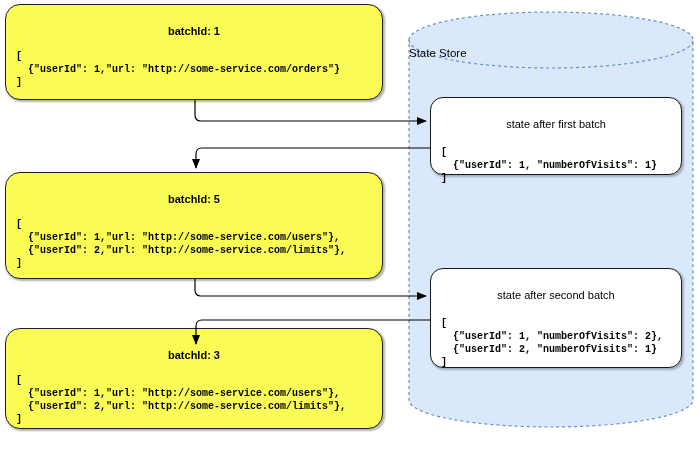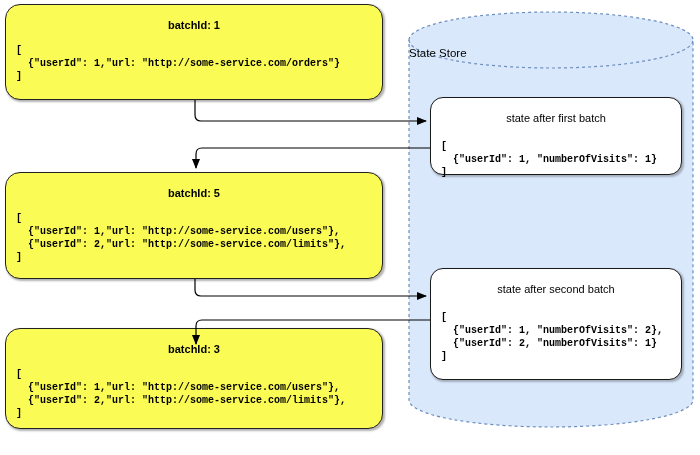--- a/index.html
+++ b/index.html
@@ -32,21 +32,21 @@
     border-radius:15px;
     box-shadow:1.5px 1.5px 2px rgba(0,0,0,0.30);
   }
   .state {
     background:var(--state-fill,#ffffff);
     border:1.4px solid var(--state-border,#1a1a1a);
     border-radius:13px;
     box-shadow:1.5px 1.5px 2px rgba(0,0,0,0.25);
   }
   .box-title {
-    text-align:center; padding-top:14px; font-size:11px; color:#000;
+    text-align:center; padding-top:20px; font-size:11px; color:#000;
   }
   .batch .box-title { font-weight:700; }
   .code {
     margin:13px 0 0 10px;
     font-family:"Liberation Mono", monospace;
     font-weight:700; font-size:10px; line-height:13px;
     color:#000; white-space:pre;
   }
   .state .code { margin-top:16px; }
 
@@ -90,21 +90,21 @@
 ]</pre>
   </div>
 
   <div class="box state" style="left:430px; top:97px; width:252px; height:78px">
     <div class="box-title">state after first batch</div>
     <pre class="code">[
   {"userId": 1, "numberOfVisits": 1}
 ]</pre>
   </div>
 
-  <div class="box state" style="left:430px; top:268px; width:252px; height:112px">
+  <div class="box state" style="left:430px; top:268px; width:252px; height:100px">
     <div class="box-title">state after second batch</div>
     <pre class="code">[
   {"userId": 1, "numberOfVisits": 2},
   {"userId": 2, "numberOfVisits": 1}
 ]</pre>
   </div>
 
   <svg class="layer" width="700" height="455" aria-hidden="true" style="pointer-events:none">
     <defs>
       <marker id="arr" markerUnits="userSpaceOnUse" markerWidth="10" markerHeight="8" refX="9" refY="4" orient="auto">

